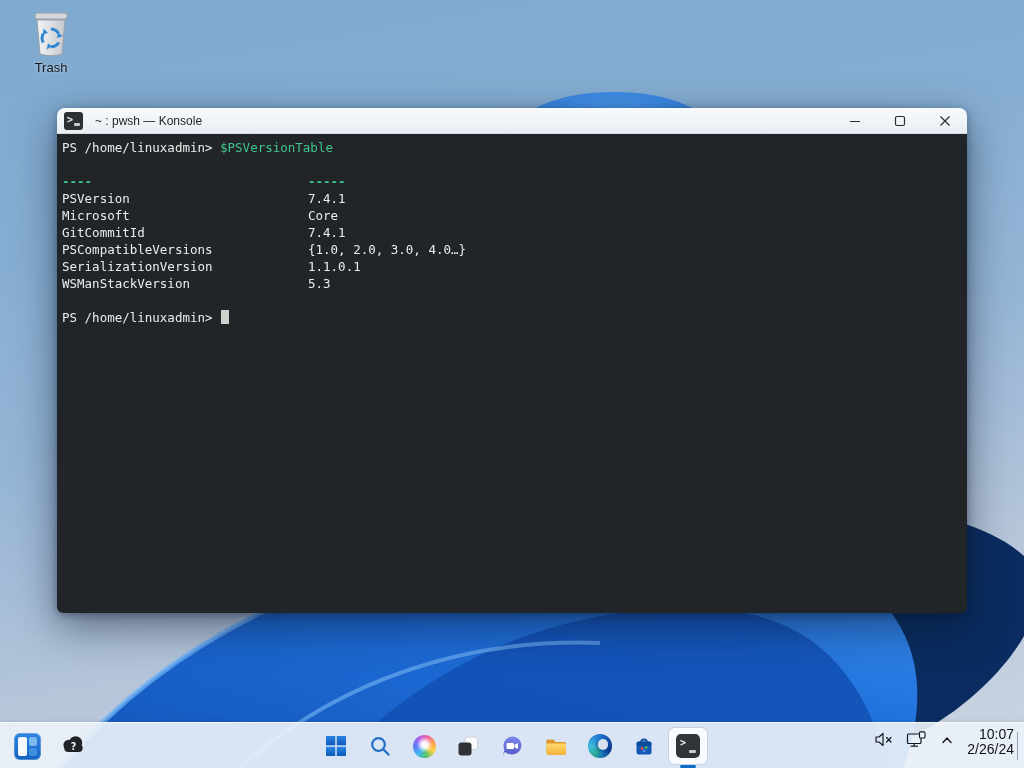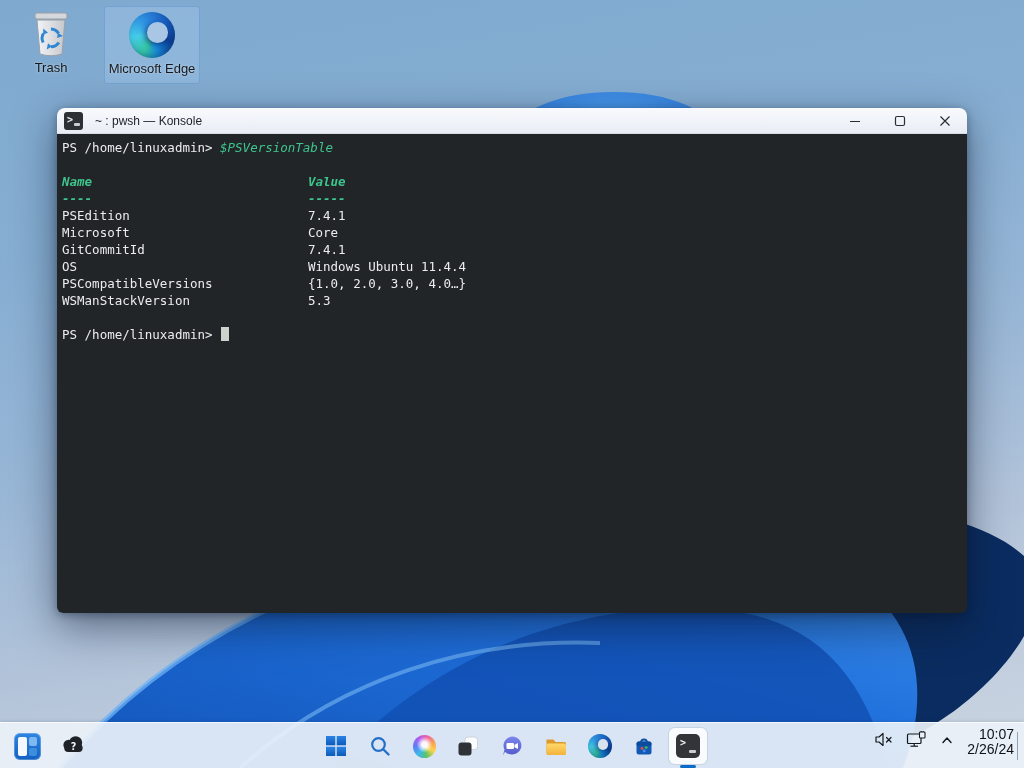--- a/index.html
+++ b/index.html
@@ -41,21 +41,21 @@
   .tb-icon .us { width:6px; height:3px; right:3px; bottom:4px; }
   .win-controls { position:absolute; right:0; top:0; height:26px; display:flex; }
   .win-btn { width:45px; height:26px; display:flex; align-items:center; justify-content:center; cursor:default; }
   .win-btn svg { display:block; }
 
   
   .term { position:absolute; top:26px; left:0; right:0; bottom:0; background:#212528;
     font-family:"DejaVu Sans Mono", monospace; font-size:12.5px; line-height:17px; color:#ececec;
     padding:5px 0 0 5px; }
   .tline { position:relative; height:17px; white-space:pre; }
-  .green { color:#3ec48d;font-style:italic; }
+  .green { color:#3ec48d; }
   .bold  { font-weight:bold; }
   .val   { position:absolute; left:246px; top:0; }
   .cursor{ display:inline-block; width:8px; height:14px; background:#cdd2cf; vertical-align:-2px; margin-left:8px; }
 
   
   .taskbar { position:absolute; left:0; bottom:0; width:1024px; height:46px;
     background:rgba(234,241,249,.92); border-top:1px solid rgba(255,255,255,.7);
     box-shadow:0 -1px 3px rgba(40,60,90,.15); }
   .tb-left { position:absolute; left:14px; top:0; height:46px; display:flex; align-items:center; gap:18px; }
   .tb-center { position:absolute; left:50%; transform:translateX(-50%); top:0; height:46px;
@@ -138,28 +138,20 @@
             </g>
           <g transform="rotate(240 22 29)">
               <polygon points="29,24 34,27 28,29"></polygon>
             </g>
         </g>
       </svg>
     </div>
     <div class="lbl">Trash</div>
   </div>
 
-  <div class="dicon" id="edge-item">
-    <div class="art">
-      <div class="edge-logo">
-          <div class="edge-hole"></div>
-        </div>
-    </div>
-    <div class="lbl">Microsoft Edge</div>
-  </div>
 
   <div class="window">
     <div class="titlebar">
       <div class="term-glyph tb-icon">
         <span class="gt">&gt;</span>
           <span class="us"></span>
       </div>
       <span class="title">~ : pwsh — Konsole</span>
       <div class="win-controls">
         <div class="win-btn">
@@ -176,27 +168,26 @@
           <svg width="12" height="12" viewBox="0 0 12 12">
               <path d="M1.5 1.5 L10.5 10.5 M10.5 1.5 L1.5 10.5" stroke="#2a2e33" stroke-width="1.2"></path>
             </svg>
         </div>
       </div>
     </div>
 
     <div class="term" style="background: rgb(33, 37, 40); color: rgb(236, 236, 236);">
       <div class="tline"><span>PS /home/linuxadmin&gt;</span> <span class="green" style="color: rgb(62, 196, 141);">$PSVersionTable</span></div>
       <div class="tline"></div>
-      <div class="tline"><span class="green bold" style="color: rgb(62, 196, 141);">Name</span><span class="val green bold" style="color: rgb(62, 196, 141);">Value</span></div>
       <div class="tline"><span class="green bold" style="color: rgb(62, 196, 141);">----</span><span class="val green bold" style="color: rgb(62, 196, 141);">-----</span></div>
-      <div class="tline"><span>PSEdition</span><span class="val">7.4.1</span></div>
+      <div class="tline"><span>PSVersion</span><span class="val">7.4.1</span></div>
       <div class="tline"><span>Microsoft</span><span class="val">Core</span></div>
       <div class="tline"><span>GitCommitId</span><span class="val">7.4.1</span></div>
-      <div class="tline"><span>OS</span><span class="val">Windows Ubuntu 11.4.4</span></div>
       <div class="tline"><span>PSCompatibleVersions</span><span class="val">{1.0, 2.0, 3.0, 4.0…}</span></div>
+      <div class="tline"><span>SerializationVersion</span><span class="val">1.1.0.1</span></div>
       <div class="tline"><span>WSManStackVersion</span><span class="val">5.3</span></div>
       <div class="tline"></div>
       <div class="tline"><span>PS /home/linuxadmin&gt;</span><span class="cursor"></span></div>
     </div>
   </div>
 
   <div class="taskbar">
 
     <div class="tb-left">
       <div class="widgets">

